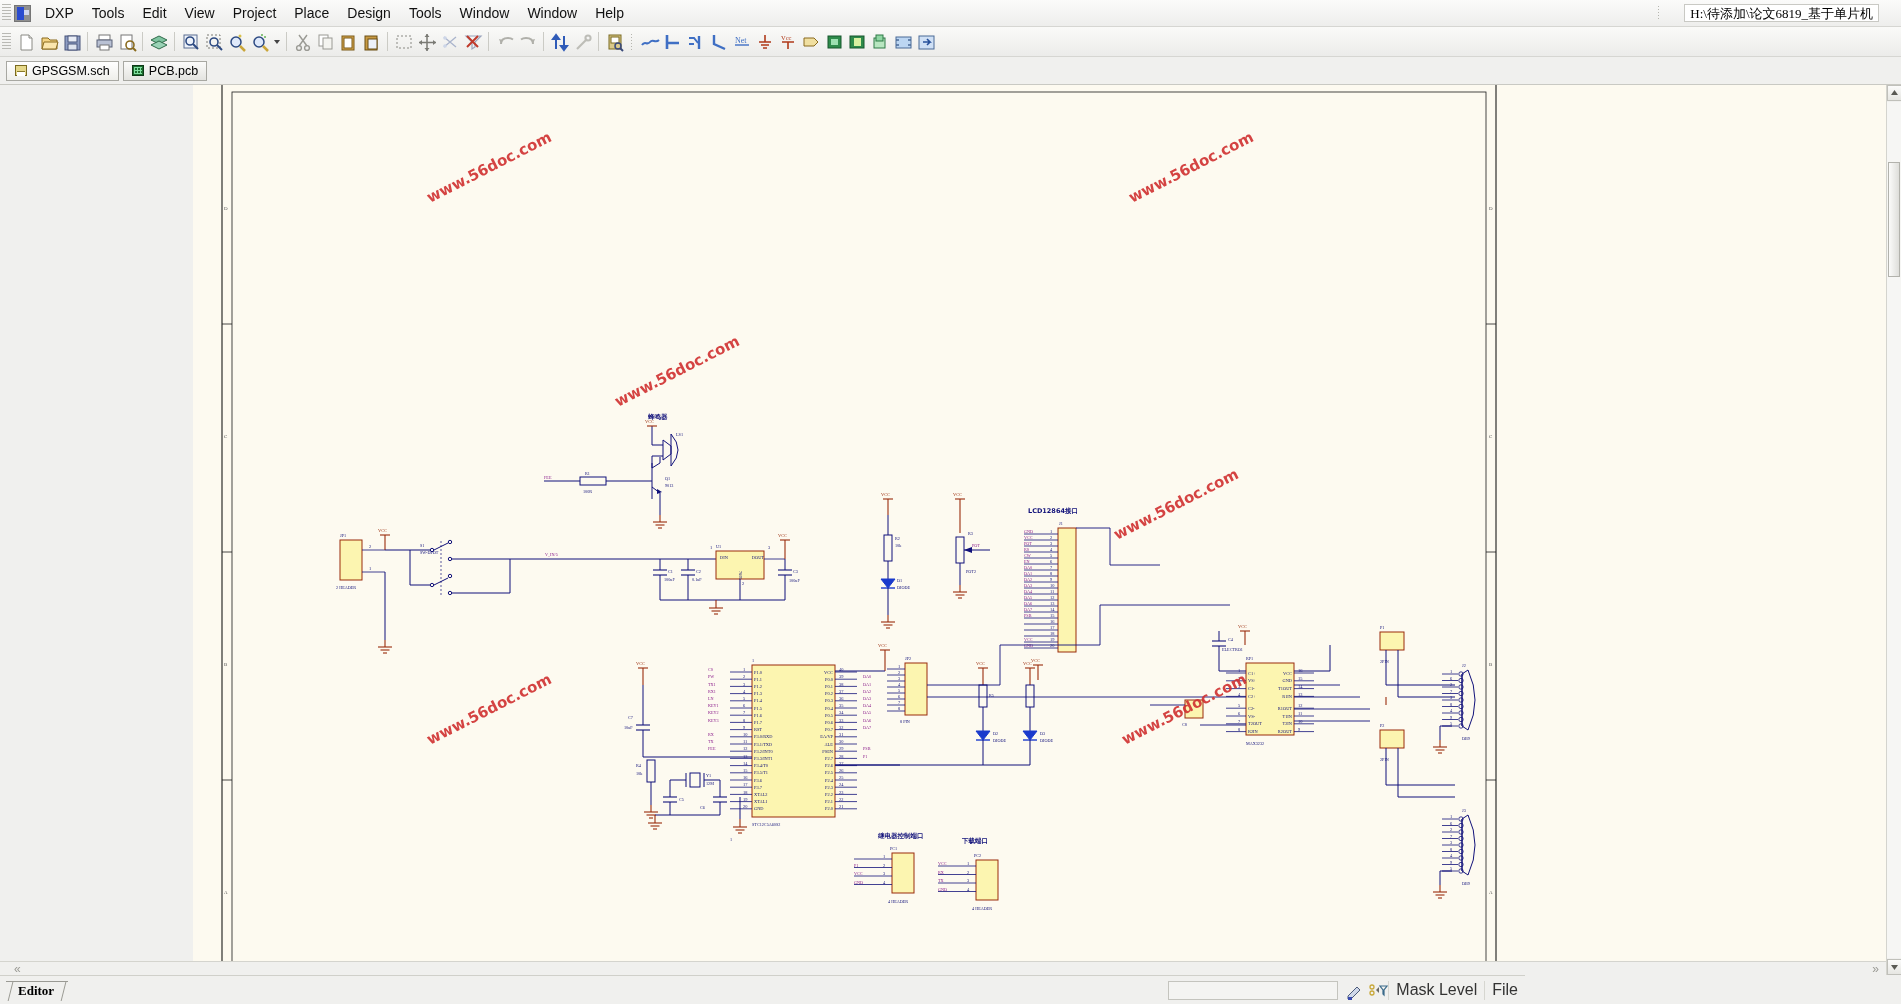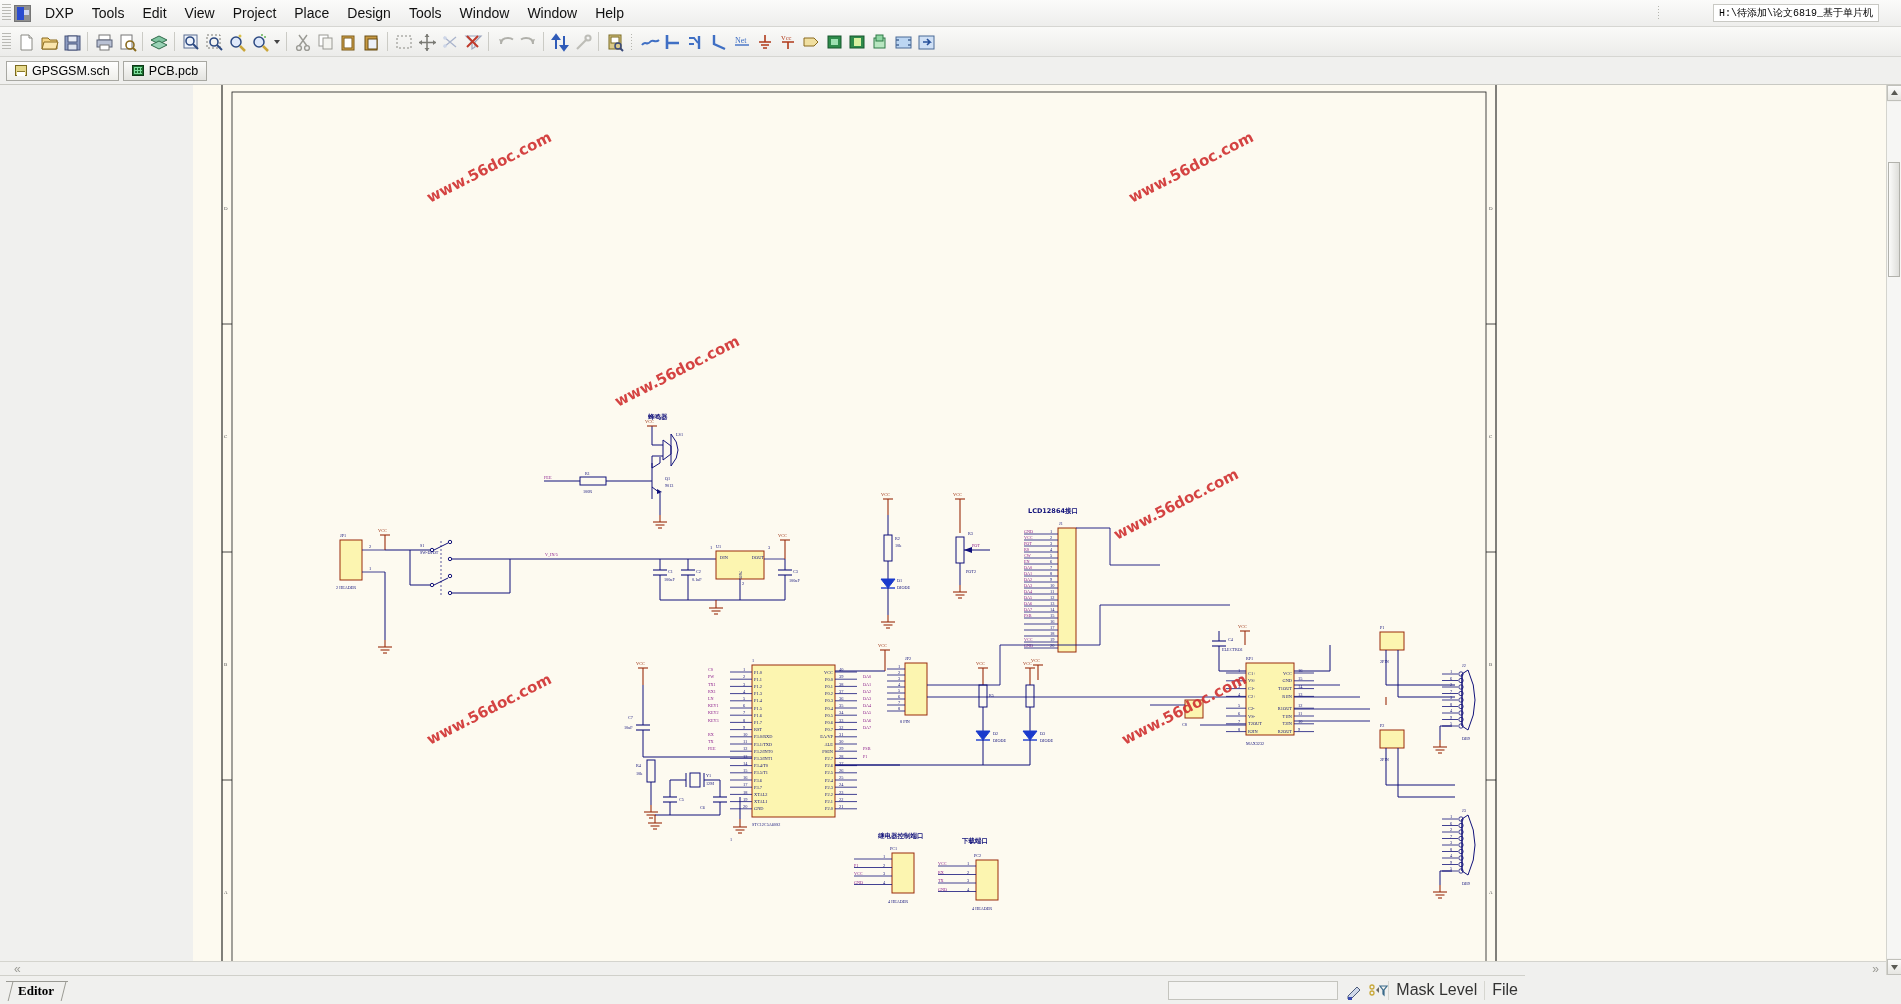--- a/index.html
+++ b/index.html
@@ -30,21 +30,21 @@
   .dxplogo { width:17px;height:17px;margin-right:5px;position:relative;
     background:#8f8f8f;border:1px solid #757575;}
   .dxplogo:after{content:"";position:absolute;left:2px;top:1px;width:7px;height:13px;
     background:#2a4bd0;}
   .dxplogo:before{content:"";position:absolute;left:9px;top:4px;width:5px;height:5px;
     background:#cfd5ef;}
   .menuitem { padding:4px 9px; font-size:14px; font-family:Liberation Sans, sans-serif;
     color:#111; cursor:default; white-space:nowrap;}
   .pathbox { position:absolute; right:22px; top:4px; height:18px;
      background:#fff; border:1px solid #c9c9c4; padding:1px 5px 0 5px;
-     font-size:10px; font-family:Liberation Mono, monospace; line-height:16px;
+     font-size:13px; font-family:Liberation Serif, serif; line-height:16px;
      white-space:nowrap; max-width:215px; overflow:hidden;}
   .pathgrip{position:absolute; right:240px; top:5px; width:4px;height:16px;
     background-image:radial-gradient(#b5b5ae 40%, transparent 42%);background-size:3px 3px;}
 
   
   .toolbar {
     position:absolute; left:0; top:27px; width:1901px; height:30px;
     background:linear-gradient(#fafaf8,#ececea);
     border-bottom:1px solid #d6d6d2;
     display:flex; align-items:center;

